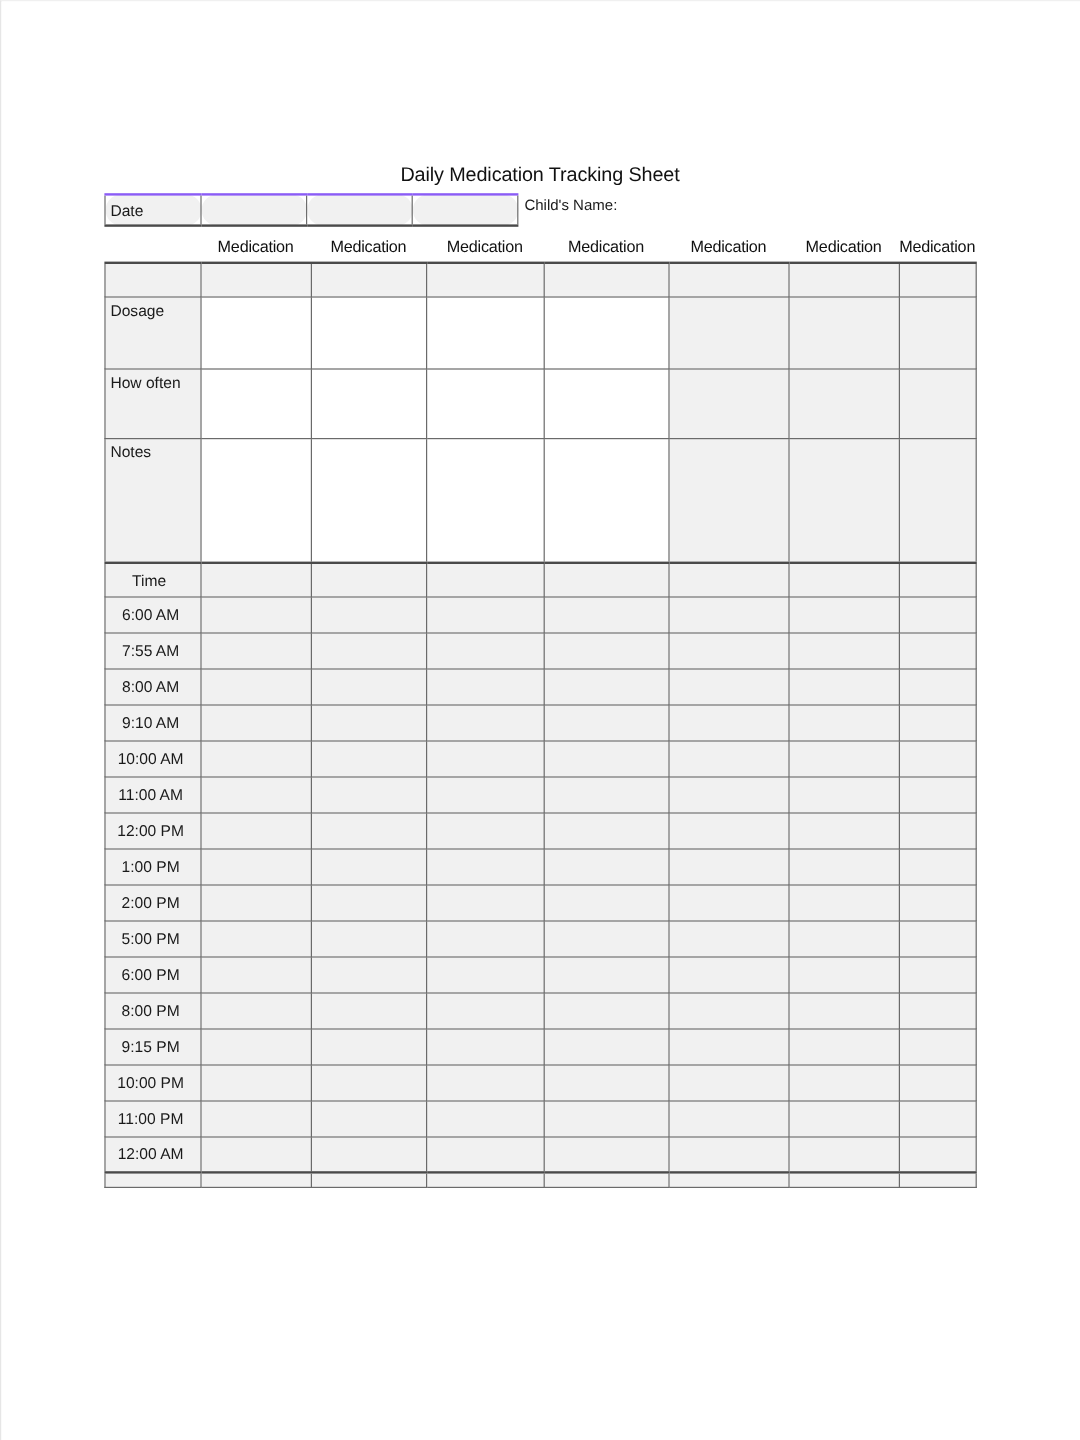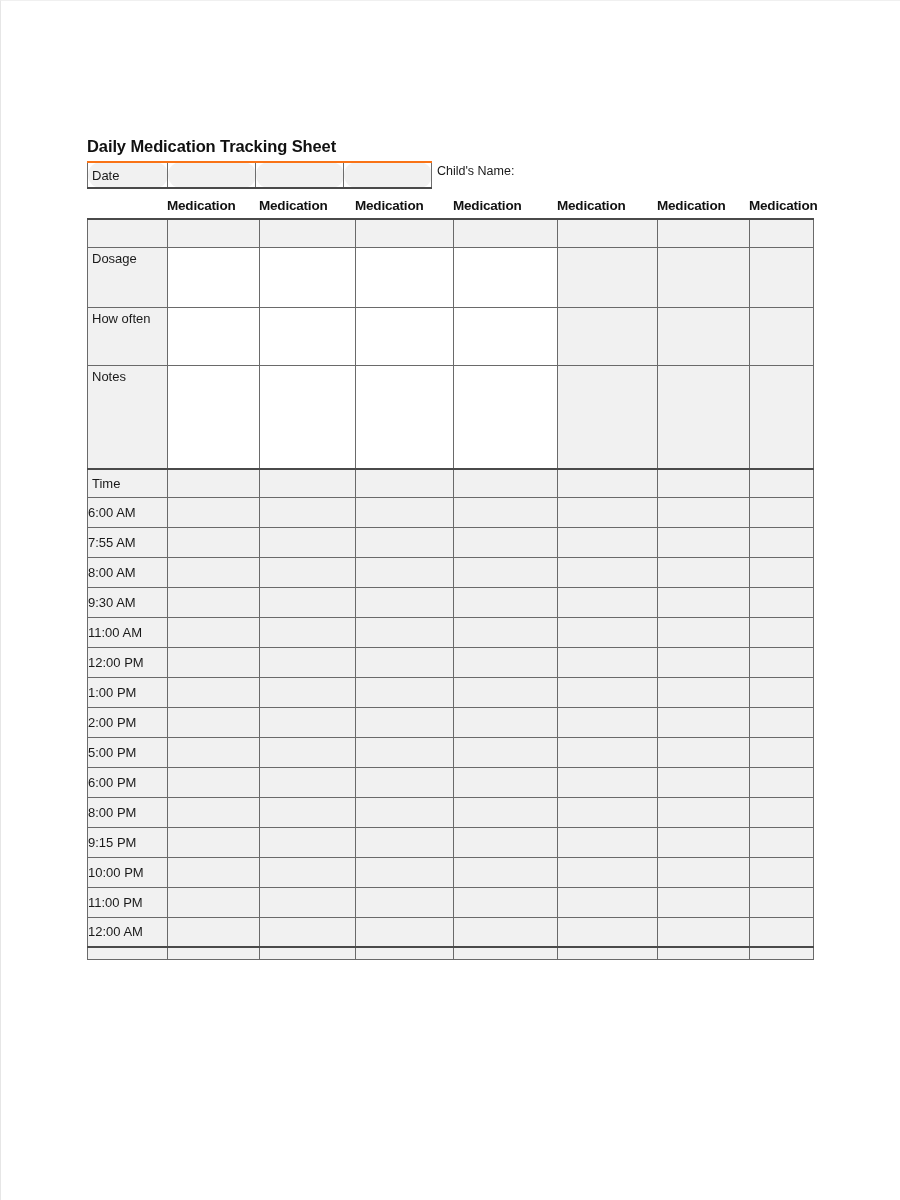--- a/index.html
+++ b/index.html
@@ -27,22 +27,23 @@
     border-top: 1px solid #f0f0f0;
     box-sizing: border-box;
   }
 
   
   .title {
     position: absolute;
     left: 86px;
     top: 136px;
     width: 726px;
+    text-align: center;
     font-size: 16.5px;
-    font-weight: bold;
+    font-weight: normal;
     letter-spacing: -0.1px;
     white-space: nowrap;
     color: #111;
   }
 
   
   .date-strip {
     position: absolute;
     left: 86px;
     top: 160px;
@@ -53,21 +54,21 @@
     height: 26px;
     background: #f1f1f1;
     border: 1px solid #6d6d6d;
     padding: 0 0 0 4px;
     font-size: 13px;
     color: #1a1a1a;
     vertical-align: middle;
     box-sizing: border-box;
   }
   .date-strip td.outerbottom { border-bottom: 2px solid #4a4a4a; }
-  .date-strip td.outertop { border-top: 2px solid #f97316; border-radius: 13px; }
+  .date-strip td.outertop { border-top: 2px solid #8b5cf6; border-radius: 13px; }
   .date-strip .c0 { width: 80px; }
   .date-strip .c1 { width: 88px; }
   .date-strip .c2 { width: 88px; }
   .date-strip .c3 { width: 88px; }
 
   .childname {
     position: absolute;
     left: 436px;
     top: 163px;
     font-size: 12.5px;
@@ -83,22 +84,22 @@
     width: 726px;
     height: 22px;
   }
   .medhead-table {
     border-collapse: collapse;
     table-layout: fixed;
     width: 726px;
   }
   .medhead-table td {
     font-size: 13.5px;
-    font-weight: bold;
-    text-align: left;
+    font-weight: normal;
+    text-align: center;
     color: #111;
     padding: 0;
     height: 22px;
     white-space: nowrap;
     letter-spacing: -0.2px;
     margin-top: 14px;
   }
 
   
   .grid {
@@ -120,26 +121,26 @@
     overflow: hidden;
   }
   .grid td.white { background: #ffffff; }
   .grid td.lbl {
     padding-left: 4px;
     vertical-align: top;
     padding-top: 3px;
     white-space: nowrap;
   }
   .grid td.lbl-mid {
-    padding-left: 4px;
+    padding-left: 22px;
     vertical-align: middle;
     white-space: nowrap;
   }
   .grid td.time {
-    text-align: left;
+    text-align: center;
     padding-right: 4px;
     white-space: nowrap;
   }
   .grid tr.heavy-top > td { border-top: 2px solid #4a4a4a; }
 
   
   col.w-lbl  { width: 80px; }
   col.w-m1   { width: 92px; }
   col.w-m2   { width: 96px; }
   col.w-m3   { width: 98px; }
@@ -295,21 +296,31 @@
           <td class="time">8:00 AM</td>
           <td></td>
           <td></td>
           <td></td>
           <td></td>
           <td></td>
           <td></td>
           <td></td>
         </tr>
         <tr class="r-time">
-          <td class="time">9:30 AM</td>
+          <td class="time">9:10 AM</td>
+          <td></td>
+          <td></td>
+          <td></td>
+          <td></td>
+          <td></td>
+          <td></td>
+          <td></td>
+        </tr>
+        <tr class="r-time">
+          <td class="time">10:00 AM</td>
           <td></td>
           <td></td>
           <td></td>
           <td></td>
           <td></td>
           <td></td>
           <td></td>
         </tr>
         <tr class="r-time">
           <td class="time">11:00 AM</td>

